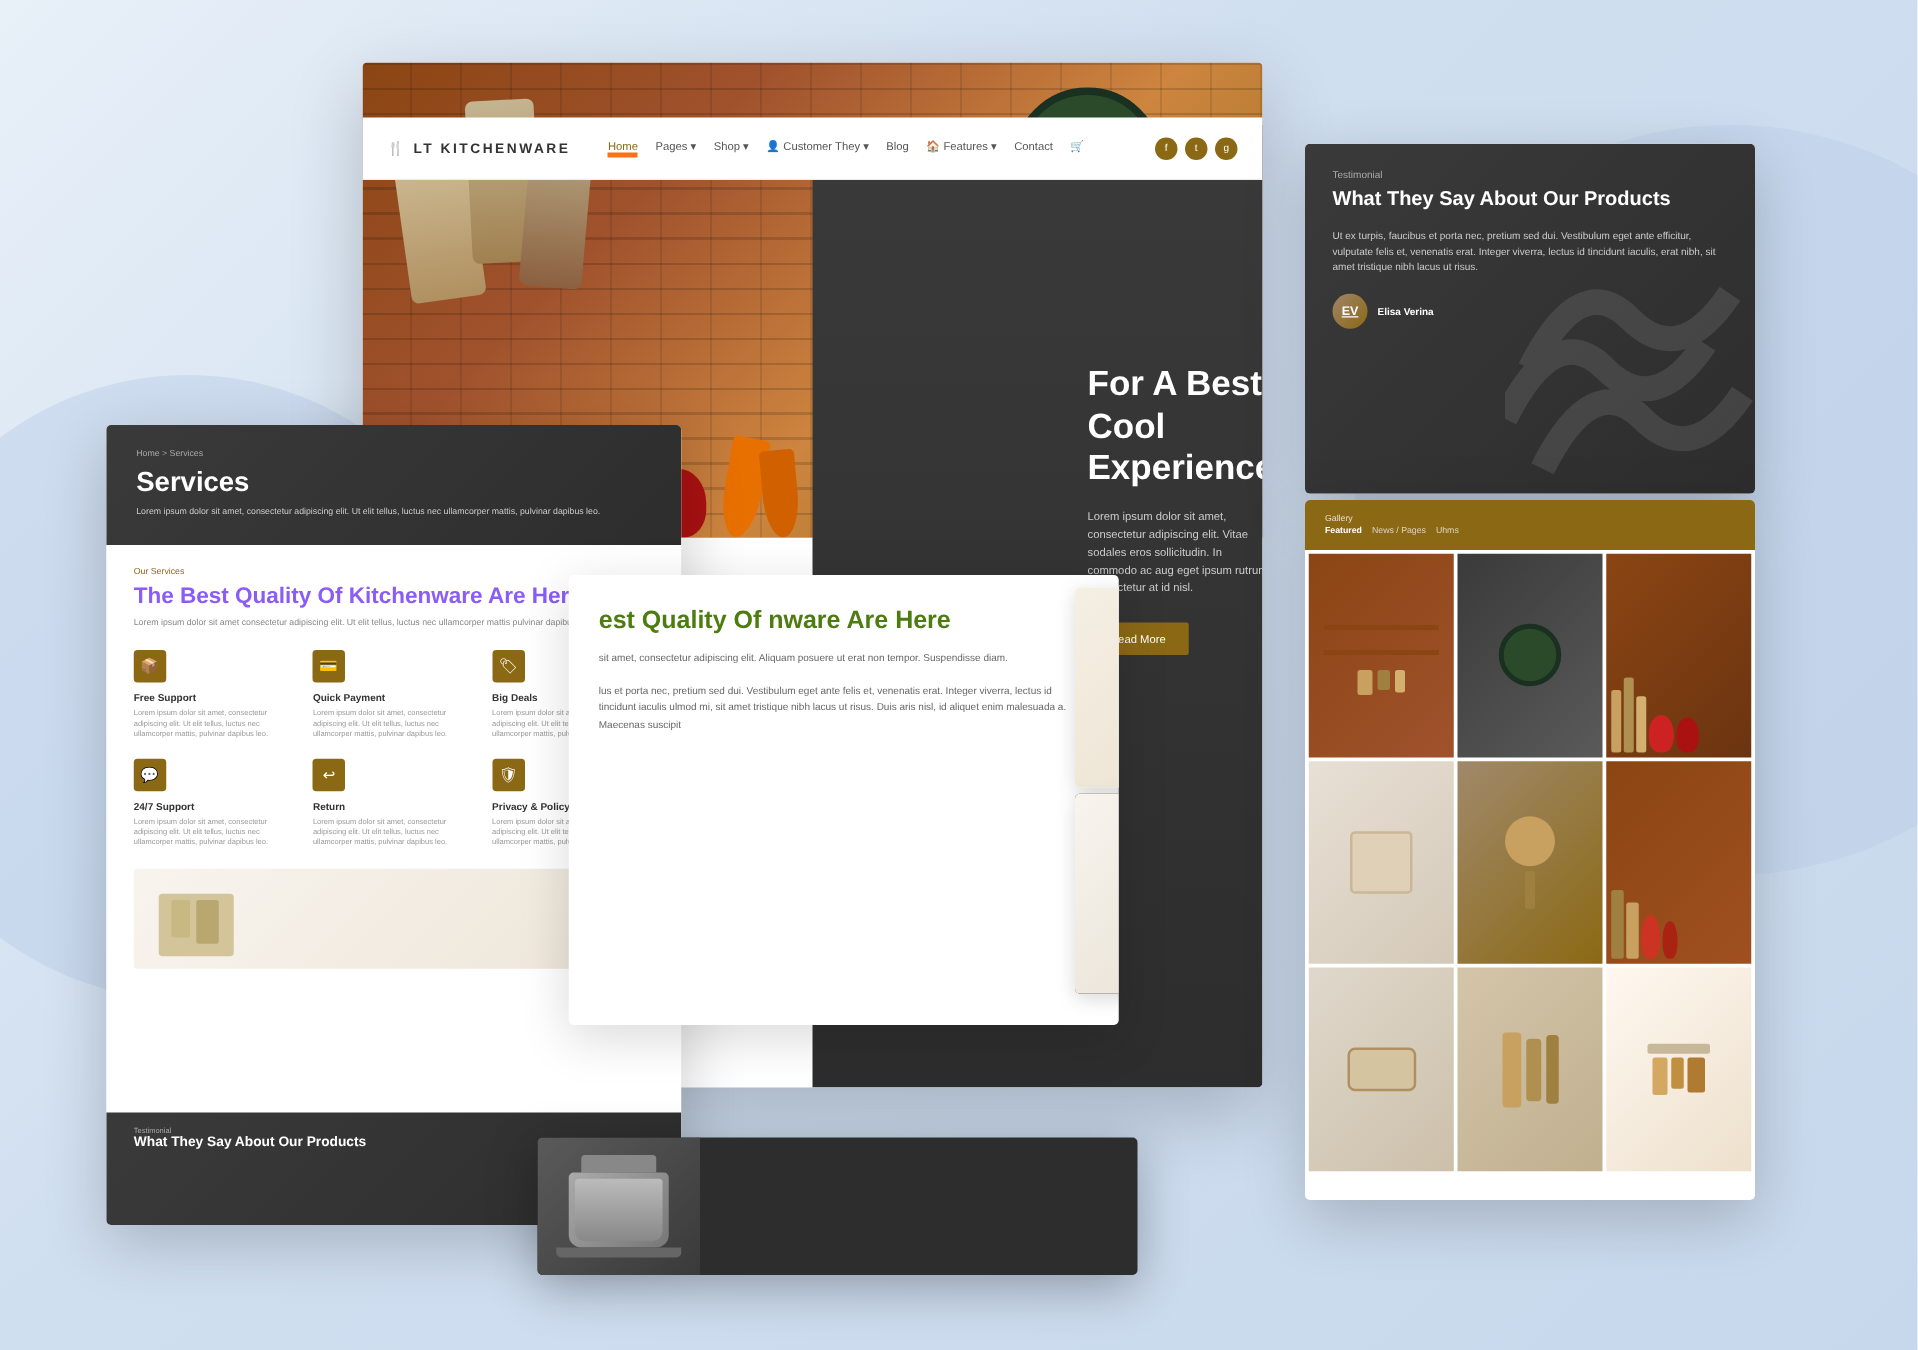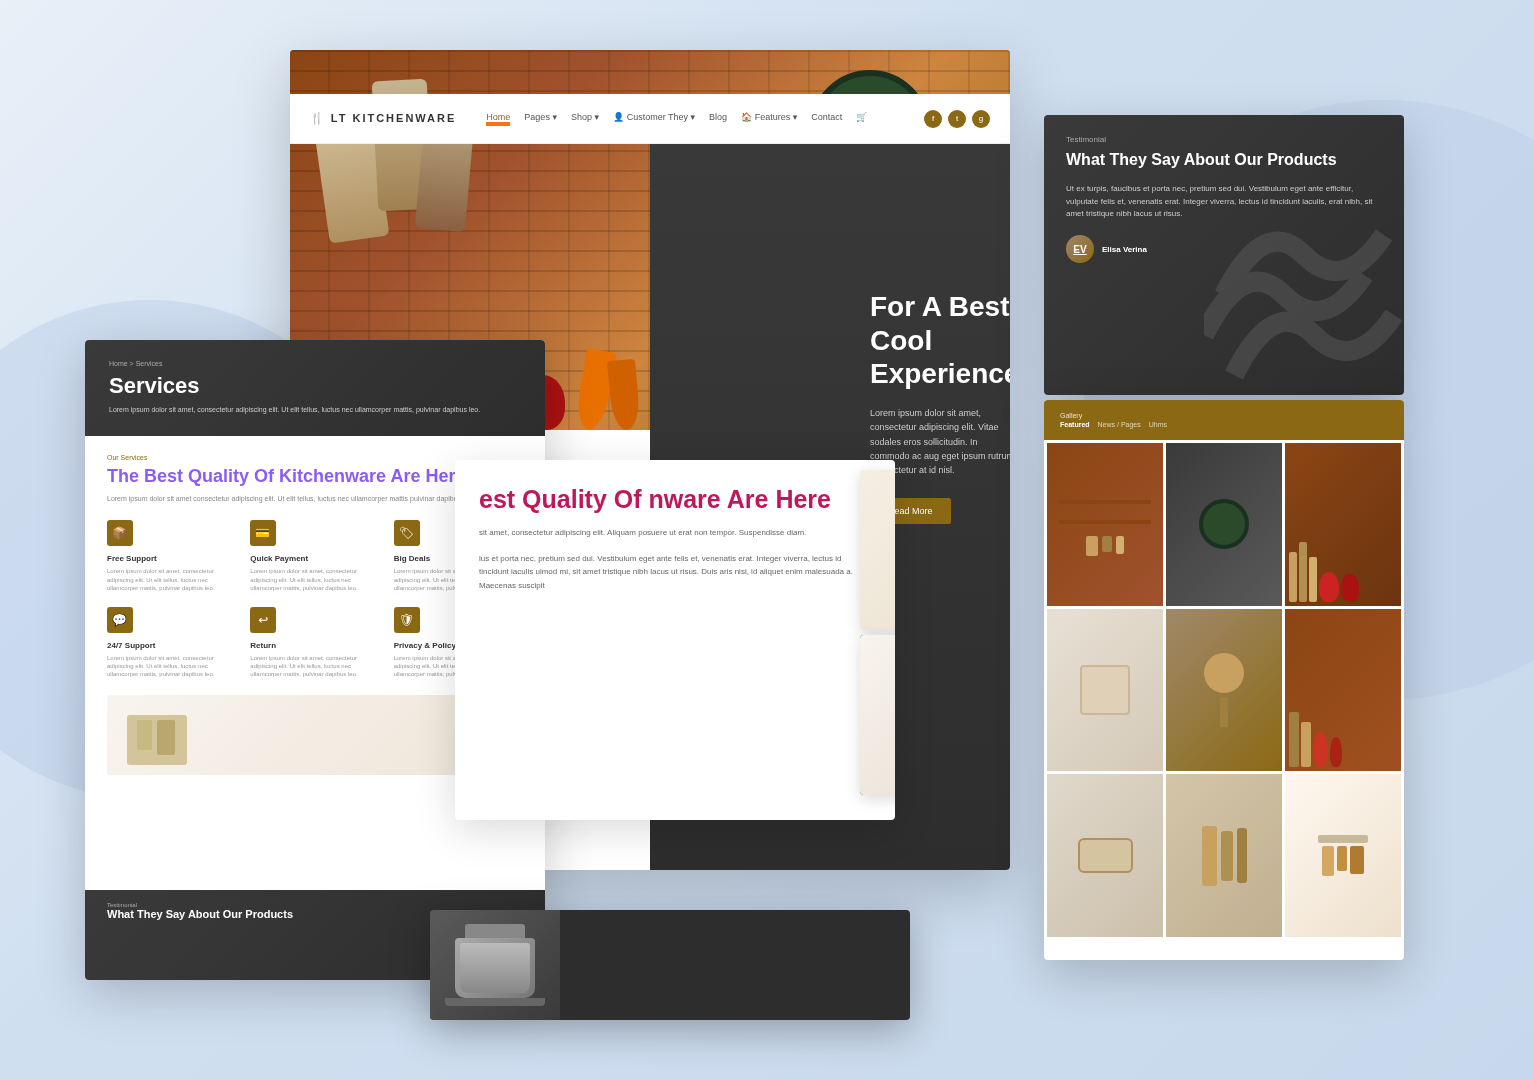--- a/index.html
+++ b/index.html
@@ -446,23 +446,23 @@
       left: 455px;
       top: 460px;
       background: #fff;
       box-shadow: 0 10px 40px rgba(0,0,0,0.15);
       border-radius: 4px;
       overflow: hidden;
       z-index: 16;
       padding: 24px;
     }
     .quality-title {
-      font-size: 25px;
+      font-size: 20px;
       font-weight: 700;
-      color: #be185d;
+      color: #4d7c0f;
       margin-bottom: 12px;
       line-height: 1.2;
     }
     .quality-body {
       font-size: 8px;
       color: #666;
       line-height: 1.7;
       margin-bottom: 12px;
     }
 

